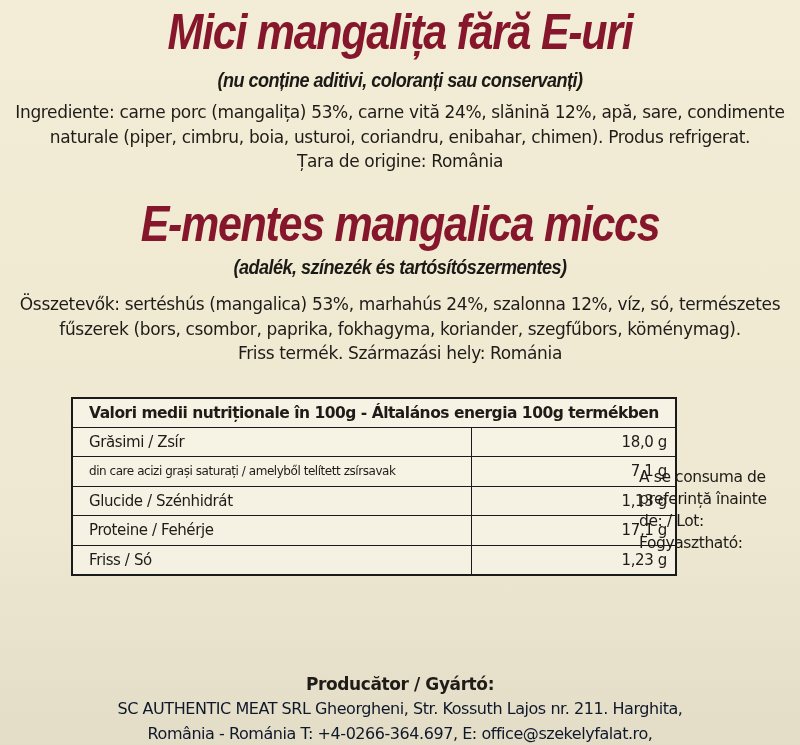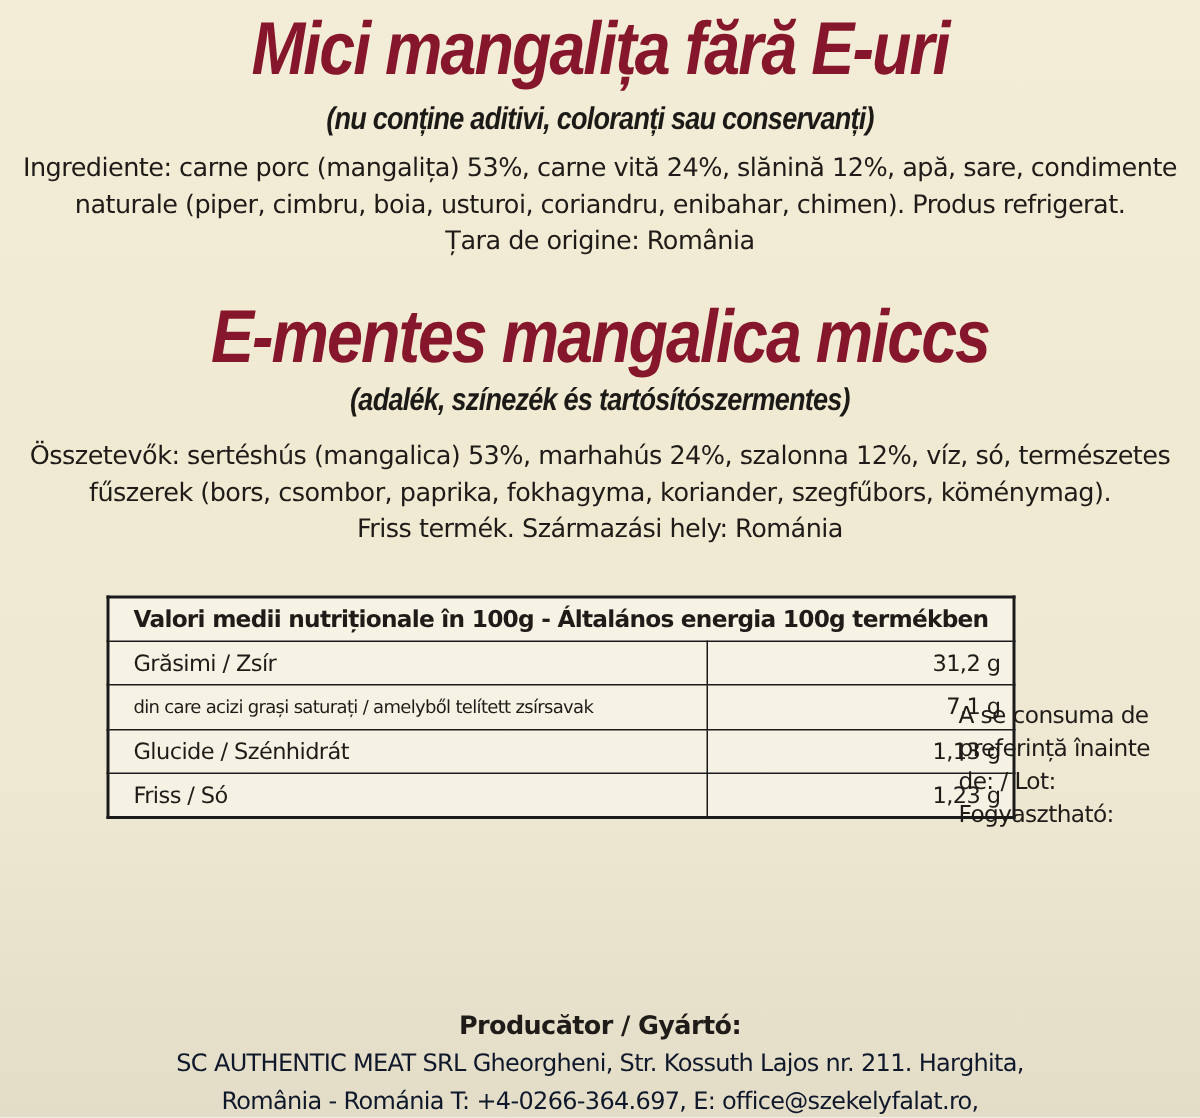--- a/index.html
+++ b/index.html
@@ -123,29 +123,33 @@
 
   <table class="nutri-table">
     <thead>
       <tr>
         <th colspan="2">Valori medii nutriționale în 100g - Általános energia 100g termékben</th>
       </tr>
     </thead>
     <tbody>
       <tr>
         <td>Grăsimi / Zsír</td>
-        <td class="val">31,2 g</td>
+        <td class="val">18,0 g</td>
       </tr>
       <tr>
         <td class="small">din care acizi grași saturați / amelyből telített zsírsavak</td>
         <td class="val">7,1 g</td>
       </tr>
       <tr>
         <td>Glucide / Szénhidrát</td>
         <td class="val">1,13 g</td>
+      </tr>
+      <tr>
+        <td>Proteine / Fehérje</td>
+        <td class="val">17,1 g</td>
       </tr>
       <tr>
         <td>Friss / Só</td>
         <td class="val">1,23 g</td>
       </tr>
     </tbody>
   </table>
 
   <div class="consume">
     <div>A se consuma de</div>

